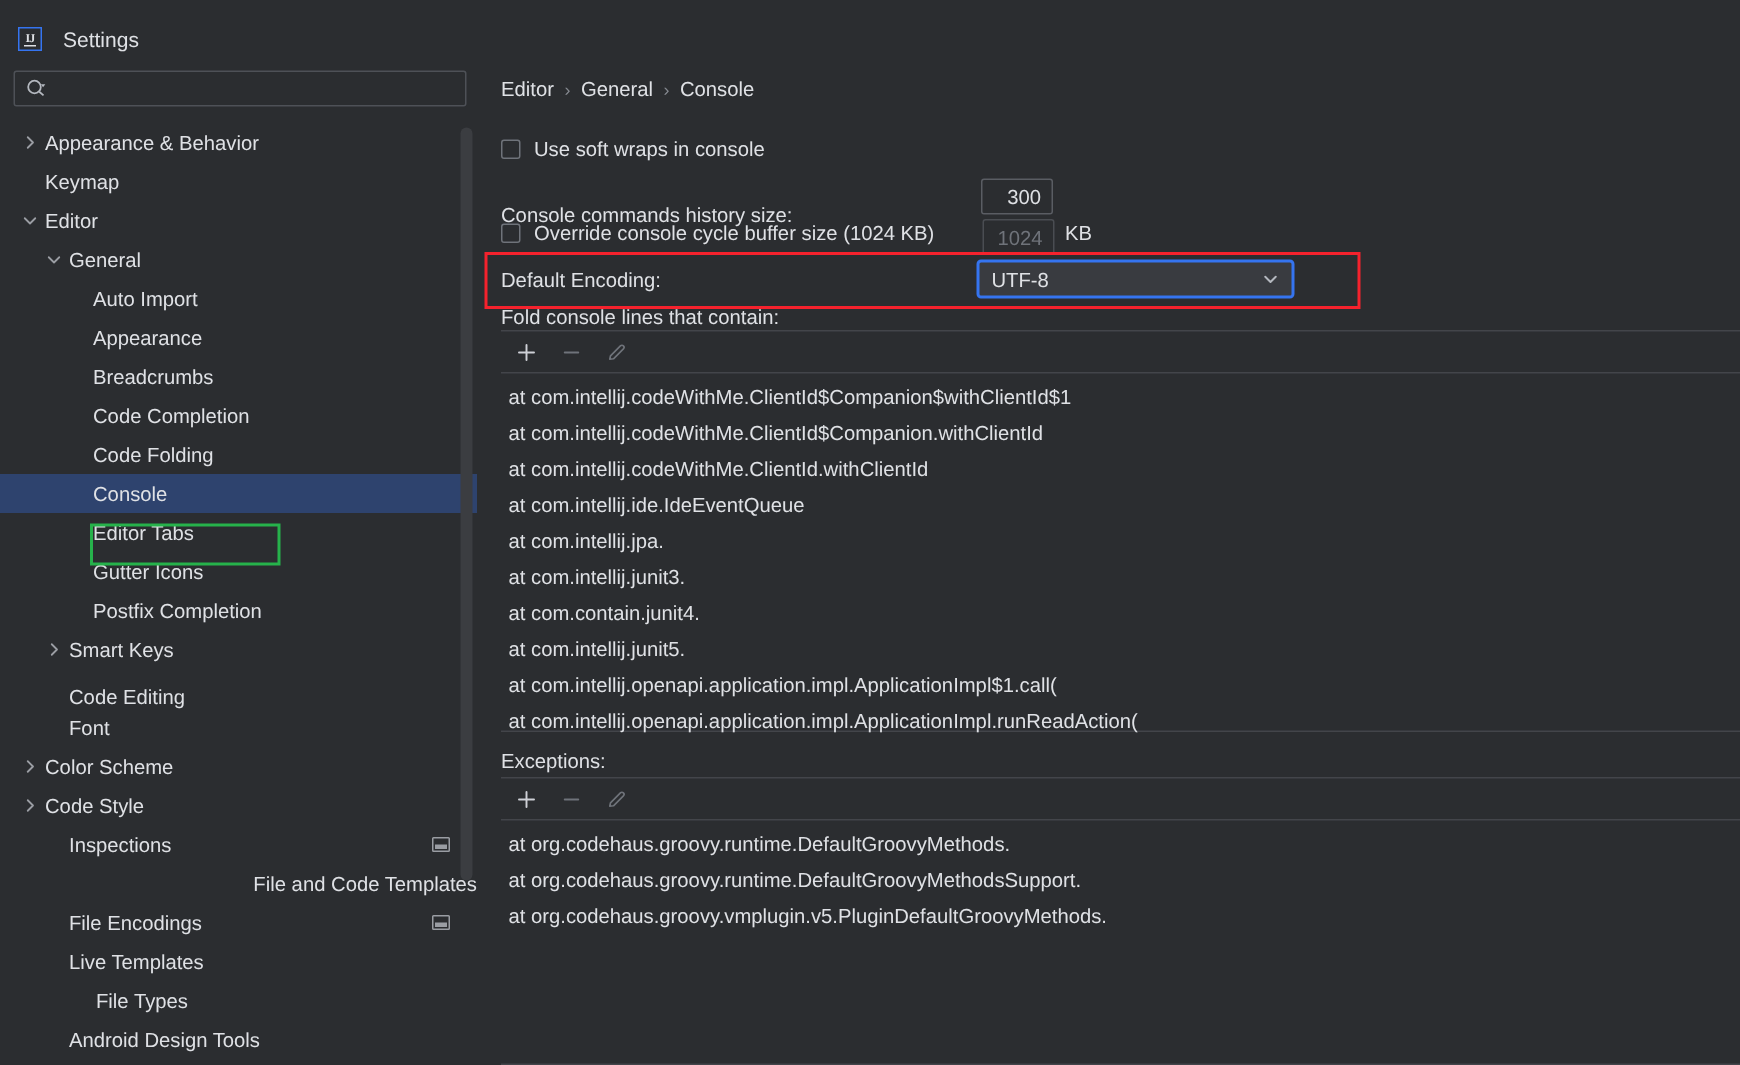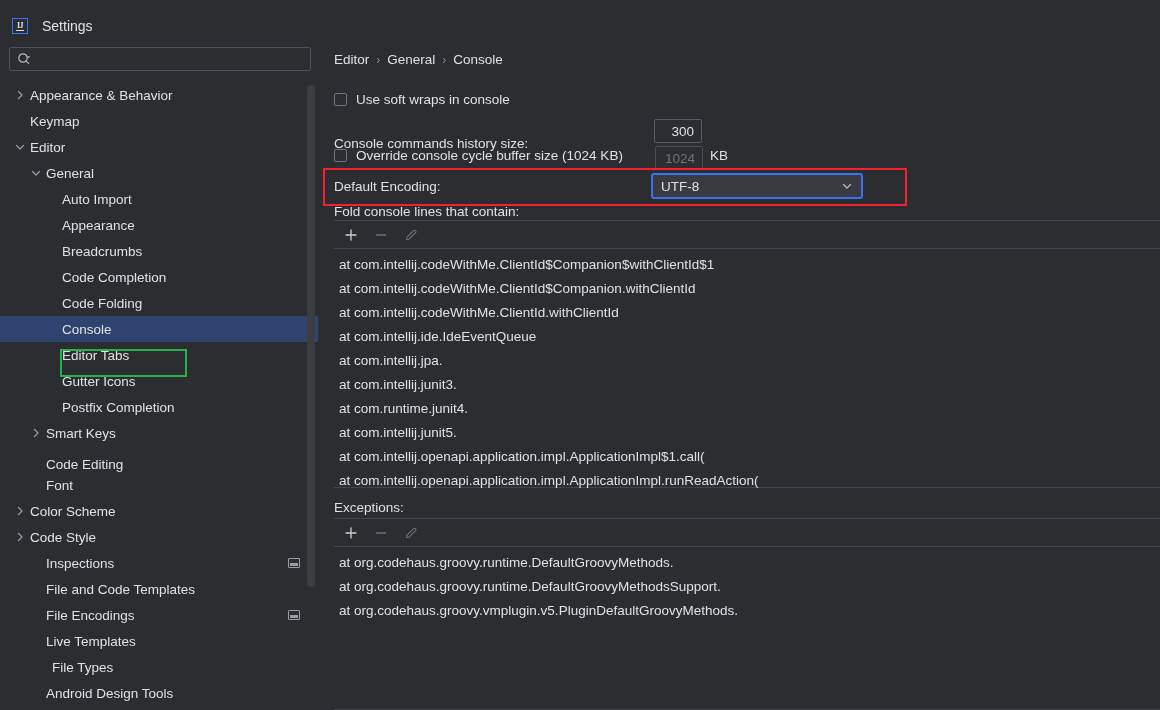--- a/index.html
+++ b/index.html
@@ -380,34 +380,34 @@
           <svg class="arrow" viewBox="0 0 12 12">
             <path d="M4.5 2.5 L8 6 L4.5 9.5" fill="none" stroke="#9a9da3" stroke-width="1.2" stroke-linecap="round" stroke-linejoin="round"></path>
           </svg>
           <span class="tree-label">Code Style</span>
         </div>
         <div class="tree-row" style="padding-left: 30px;">
           <span class="arrow none"></span>
           <span class="tree-label">Inspections</span>
           <span class="badge-icon"></span>
         </div>
-        <div class="tree-row" style="padding-left: 30px;">
+        <div class="tree-row" style="padding-left: 30px; justify-content: flex-end;">
           <span class="arrow none"></span>
           <span class="tree-label">File and Code Templates</span>
         </div>
         <div class="tree-row" style="padding-left: 30px;">
           <span class="arrow none"></span>
           <span class="tree-label">File Encodings</span>
           <span class="badge-icon"></span>
         </div>
         <div class="tree-row" style="padding-left: 30px;">
           <span class="arrow none"></span>
           <span class="tree-label">Live Templates</span>
         </div>
-        <div class="tree-row" style="padding-left: 36px;">
+        <div class="tree-row" style="padding-left: 48px;">
           <span class="arrow none"></span>
           <span class="tree-label">File Types</span>
         </div>
         <div class="tree-row" style="padding-left: 30px;">
           <span class="arrow none"></span>
           <span class="tree-label">Android Design Tools</span>
         </div>
       </div>
     <div class="green-box" style="left:60px; top:313px; width:127px; height:28px;"></div>
     <div class="sb-track"></div>
@@ -464,21 +464,21 @@
           <path d="M3.5 12.5 L4 10.2 L10.6 3.6 a1.4 1.4 0 0 1 2 2 L6 12.2 Z" fill="none" stroke="#6f737a" stroke-width="1.1" stroke-linejoin="round"></path>
         </svg>
       </div>
       <div class="lp-items" id="fold-items">
           <div class="lp-item">at com.intellij.codeWithMe.ClientId$Companion$withClientId$1</div>
           <div class="lp-item">at com.intellij.codeWithMe.ClientId$Companion.withClientId</div>
           <div class="lp-item">at com.intellij.codeWithMe.ClientId.withClientId</div>
           <div class="lp-item">at com.intellij.ide.IdeEventQueue</div>
           <div class="lp-item">at com.intellij.jpa.</div>
           <div class="lp-item">at com.intellij.junit3.</div>
-          <div class="lp-item">at com.runtime.junit4.</div>
+          <div class="lp-item">at com.contain.junit4.</div>
           <div class="lp-item">at com.intellij.junit5.</div>
           <div class="lp-item">at com.intellij.openapi.application.impl.ApplicationImpl$1.call(</div>
           <div class="lp-item">at com.intellij.openapi.application.impl.ApplicationImpl.runReadAction(</div>
         </div>
     </div>
 
     <div class="section-label" style="top:464px;">Exceptions:</div>
     <div class="listpanel" style="top:482px; width:826px; height:192px;">
       <div class="lp-toolbar">
         <svg class="tb-btn" viewBox="0 0 16 16">

